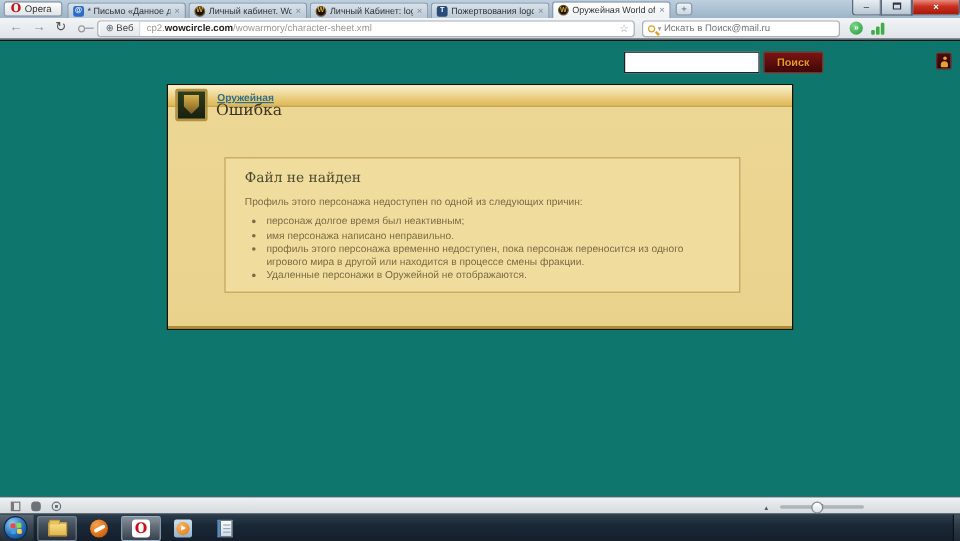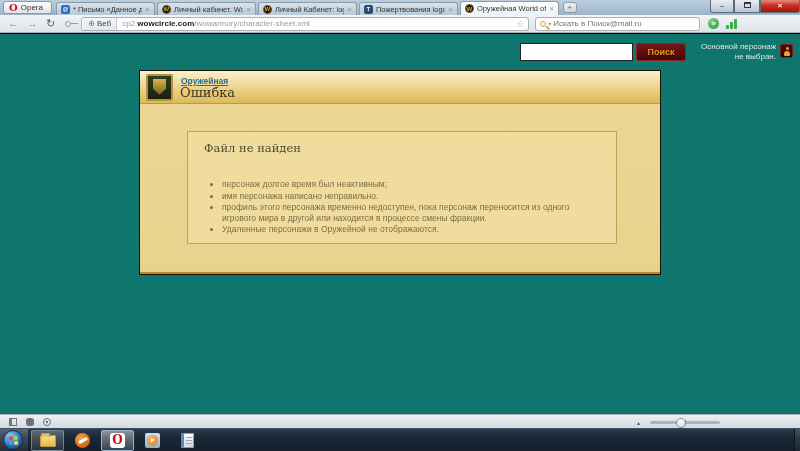--- a/index.html
+++ b/index.html
@@ -78,21 +78,21 @@
                  color:#e6e6e6; font-size:8px; line-height:10px; }
   .char-badge { position:absolute; left:780px; top:10px; width:13px; height:14px;
                 background:linear-gradient(#4a0c0c,#2a0404); border:1px solid #7a2020; border-radius:2px; }
   .person { position:absolute; left:3px; top:2px; width:6px; height:9px; }
   .person::before { content:""; position:absolute; left:1.5px; top:0; width:3px; height:3px; border-radius:50%; background:#e8a42a; }
   .person::after  { content:""; position:absolute; left:0; top:3.5px; width:6px; height:5px; border-radius:3px 3px 1px 1px; background:#e8a42a; }
 
   
   .panel { position:absolute; left:140px; top:37px; width:520px; height:203px;
            background:linear-gradient(#edd795,#e9d28c); border-bottom:2px solid #bd8a26; box-shadow:0 0 0 1px #1a1205; }
-  .panel-header { position:absolute; left:0; top:0; width:100%; height:33px;
+  .panel-header { position:absolute; left:0; top:0; width:100%; height:18px;
                   background:linear-gradient(#f9f1cf,#e7c66f 75%,#ddb95c); border-bottom:1px solid #c09a3c; }
   .armory-logo { position:absolute; left:6px; top:3px; width:27px; height:27px;
                  background:linear-gradient(#2f3d1d,#17200c); border:2px solid #b3923c; border-radius:2px; }
   .armory-logo::after { content:""; position:absolute; left:5px; top:3px; width:13px; height:16px;
                         background:linear-gradient(#d8b34e,#7a5c1e);
                         clip-path:polygon(0 0,100% 0,100% 60%,50% 100%,0 60%); }
   .crumb-link { position:absolute; left:41px; top:5px; font-size:8.5px; font-weight:bold;
                 color:#2e6e8e; text-decoration:underline; }
   .page-title { position:absolute; left:40px; top:14px; font-family:"DejaVu Serif",serif;
                 font-size:13px; color:#3a3423; }
@@ -236,37 +236,34 @@
         <i></i>
         <i></i>
         <i></i>
       </div>
   </div>
 
   <div class="page">
 
     <input class="page-search-input" value="" style="">
     <div class="page-search-btn">Поиск</div>
-    <div class="page-status">
-      <div>Основной персонаж</div>
-      <div>не выбран.</div>
-    </div>
     <div class="char-badge">
       <span class="person"></span>
     </div>
 
     <div class="panel">
       <div class="panel-header">
         <div class="armory-logo"></div>
         <a class="crumb-link">Оружейная</a>
         <div class="page-title">Ошибка</div>
       </div>
 
       <div class="errorbox">
         <div class="error-title">Файл не найден</div>
+        <div class="error-intro">Профиль этого персонажа недоступен по одной из следующих причин:</div>
         <ul class="error-list">
           <li>персонаж долгое время был неактивным;</li>
           <li>имя персонажа написано неправильно.</li>
           <li>профиль этого персонажа временно недоступен, пока персонаж переносится из одного игрового мира в другой или находится в процессе смены фракции.</li>
           <li>Удаленные персонажи в Оружейной не отображаются.</li>
         </ul>
       </div>
     </div>
   </div>
 

